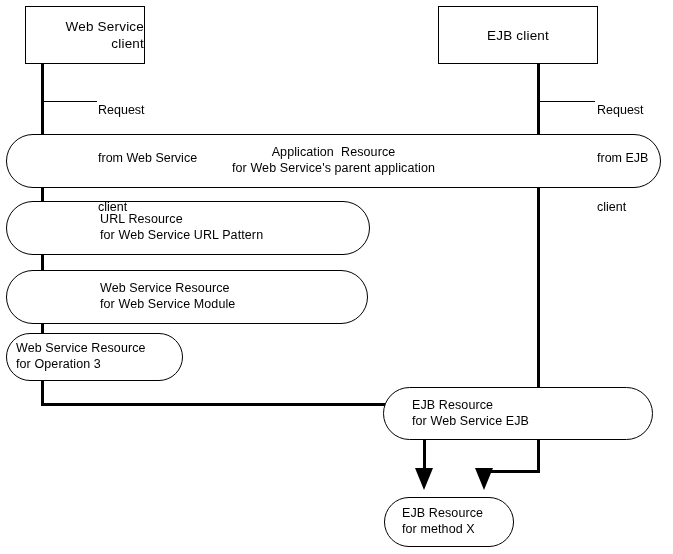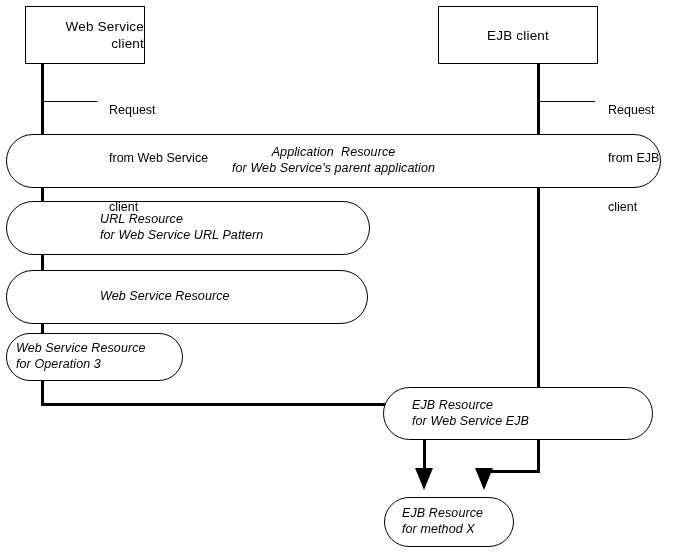--- a/index.html
+++ b/index.html
@@ -45,21 +45,20 @@
     font-size: 13.5px;
     letter-spacing: 0.2px;
   }
   .client-box.align-left {
     align-items: flex-end;
     text-align: left;
     padding-left: 38px;
   }
   .resource-box {
     border-radius: 999px;
-    font-style: italic;
   }
   .resource-box .line {
     font-size: 12.5px;
     letter-spacing: 0.1px;
   }
   .resource-box.align-left {
     align-items: flex-start;
     text-align: right;
   }
   
@@ -81,21 +80,20 @@
     z-index: 3;
   }
   
   .annotation {
     position: absolute;
     font-size: 12.5px;
     line-height: 1.30;
     color: #000000;
     white-space: pre;
     z-index: 6;
-    margin-left: 11px;
   }
 </style>
 </head>
 <body>
 
 <div id="diagram-canvas">
 
   <div class="node client-box align-left" style="left:25px; top:6px; width:120px; height:58px;">
     <span class="line">Web Service</span>
     <span class="line">client</span>
@@ -135,20 +133,21 @@
 
   <div class="node resource-box align-left" style="left:6px; top:201px; width:364px; height:54px; padding-left:93px;">
     <span class="line">URL Resource</span>
     <span class="line">for Web Service URL Pattern</span>
   </div>
 
   <div class="conn v" style="left:41px; top:253px; height:19px;"></div>
 
   <div class="node resource-box align-left" style="left:6px; top:270px; width:362px; height:54px; padding-left:93px;">
     <span class="line">Web Service Resource</span>
+    <span class="line">for Web Service Module</span>
   </div>
 
   <div class="conn v" style="left:41px; top:322px; height:13px;"></div>
 
   <div class="node resource-box align-left" style="left:6px; top:333px; width:177px; height:48px; padding-left:9px;">
     <span class="line">Web Service Resource</span>
     <span class="line">for Operation 3</span>
   </div>
 
   <div class="conn v" style="left:41px; top:379px; height:27px;"></div>

